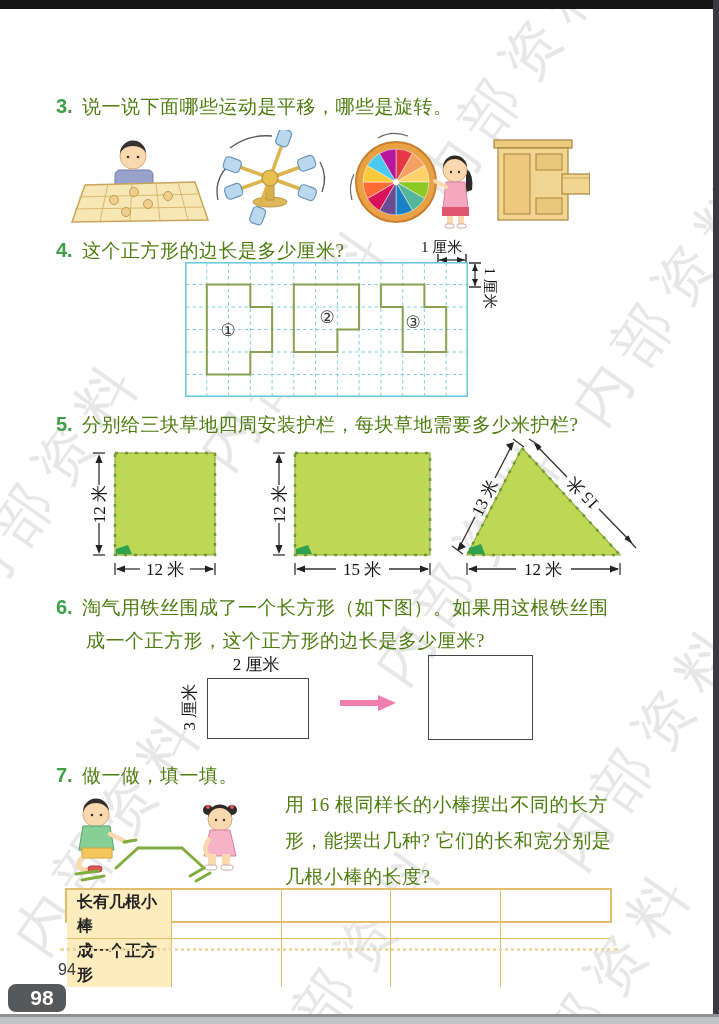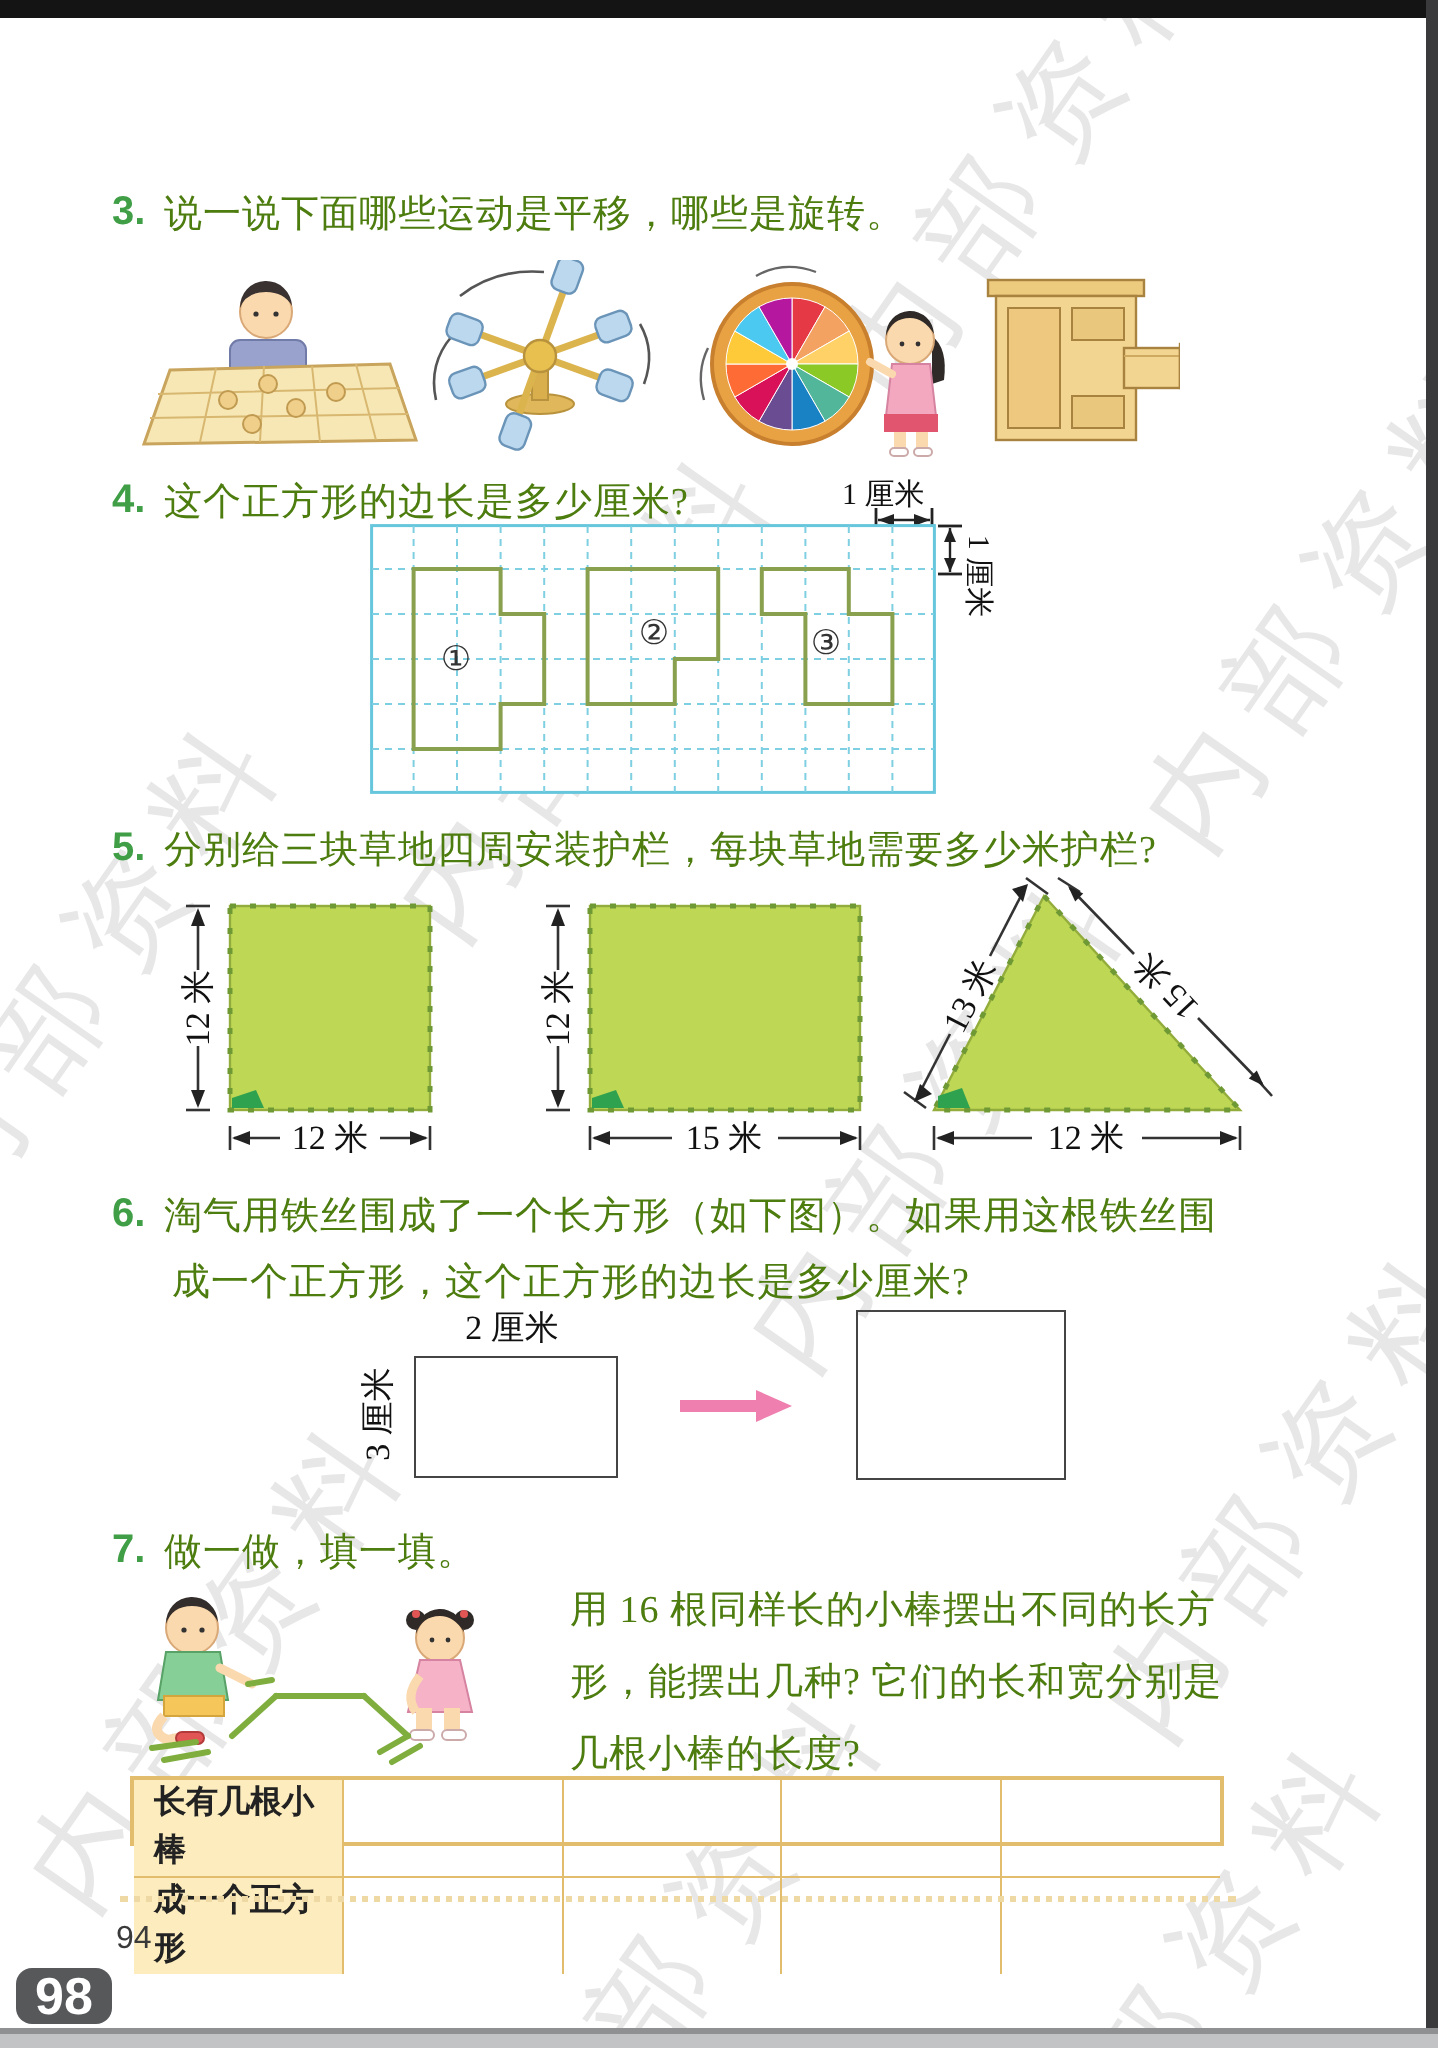--- a/index.html
+++ b/index.html
@@ -41,22 +41,22 @@
   .sticks-table .cell{border-right:1px solid #e2bd6e;border-bottom:1px solid #e2bd6e;}
   .sticks-table .cell:nth-child(5n){border-right:none;}
   .sticks-table .cell:nth-child(n+6){border-bottom:none;}
   .sticks-table .label-cell{background:#fdedbe;font-size:16px;font-weight:600;
     line-height:24px;padding-left:10px;color:#222;}
   
   .dotted-line{left:60px;top:948px;width:558px;border-top:3px dotted #eed9a4;}
   .page-num{left:58px;top:961px;font-family:"Liberation Sans",sans-serif;
             font-size:16px;color:#3a3a3a;}
   .page-badge{left:8px;top:984px;width:48px;height:28px;background:#57585a;border-radius:8px;
-    color:#fff;font-family:"Liberation Sans",sans-serif;font-weight:bold;font-size:26px;
-    display:flex;align-items:center;justify-content:center;}
+    color:#fff;font-family:"Liberation Sans",sans-serif;font-weight:bold;font-size:21px;
+    display:flex;align-items:center;justify-content:center;padding-left:10px;}
 </style>
 </head>
 <body>
 
 <div id="page">
 
   <div class="wm wm1">内部资料</div>
   <div class="wm wm2">内部资料</div>
   <div class="wm wm3">内部资料</div>
   <div class="wm wm4">内部资料</div>

